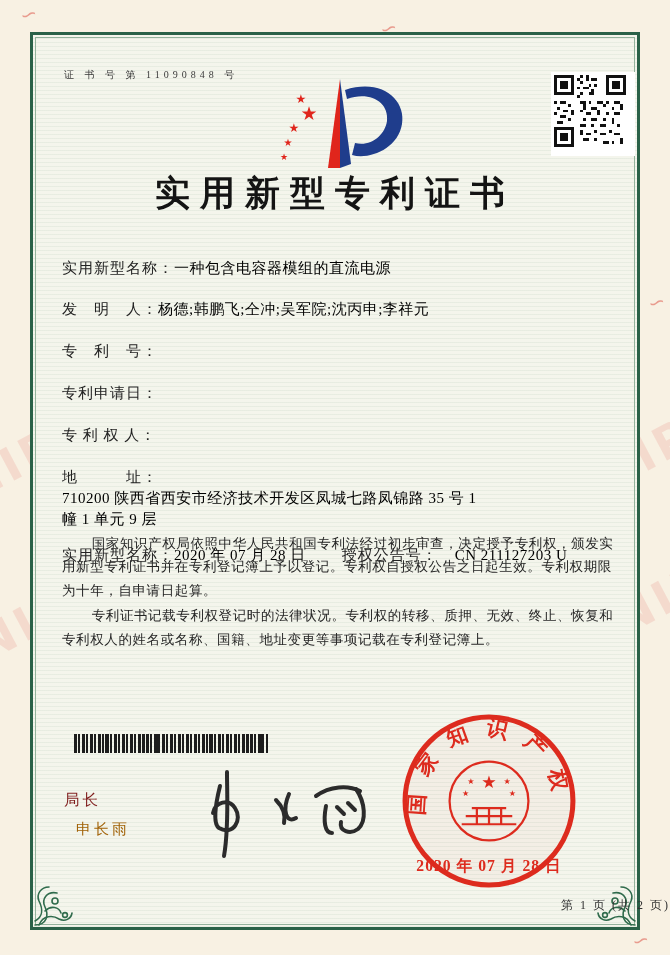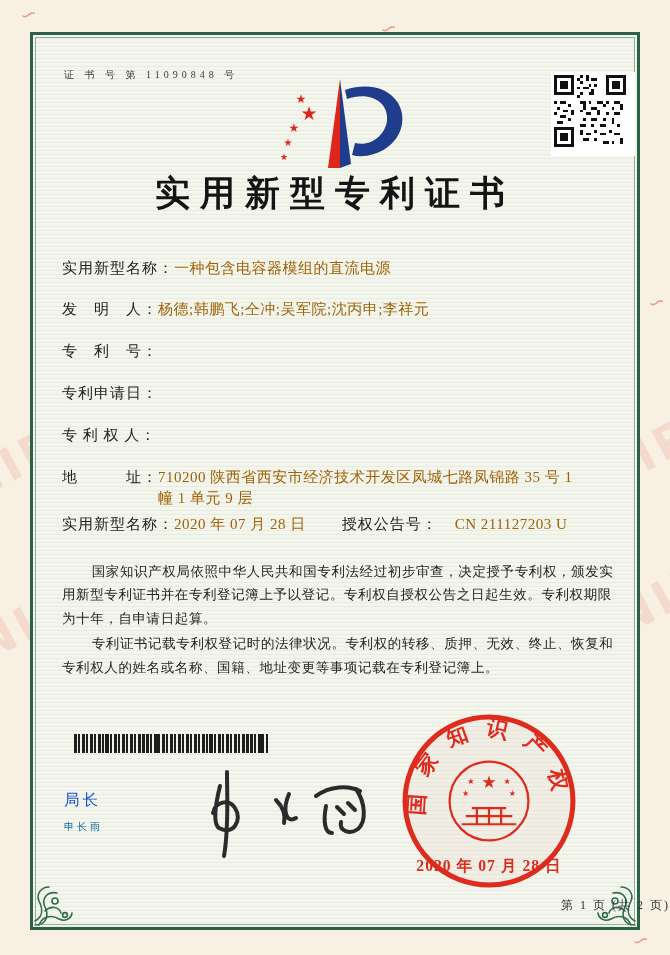--- a/index.html
+++ b/index.html
@@ -41,39 +41,39 @@
   .logo{position:absolute;left:252px;top:74px;width:170px;height:94px;}
   .qr{position:absolute;left:551px;top:72px;width:78px;height:78px;background:#fff;padding:3px;}
   .title{
     position:absolute;left:0;right:0;top:170px;text-align:center;
     font-size:35px;font-weight:bold;letter-spacing:10px;color:#141414;
   }
   
   .fields{position:absolute;left:62px;top:258px;width:552px;font-size:15px;line-height:21px;}
   .row{display:flex;margin-bottom:21px;}
   .row.name-row{margin-bottom:20px;}
-  .row.addr-row{margin-bottom:5px;}
+  .row.addr-row{margin-bottom:15px;flex-direction:column;}
   .lbl{white-space:pre;letter-spacing:1px;color:#222;flex:none;}
-  .val{letter-spacing:0.5px;color:#a16207;}
+  .val{letter-spacing:0.5px;color:#000000;}
   .addr-val{max-width:428px;}
   .pair2{margin-left:36px;display:flex;gap:17px;}
   
-  .bodytext{position:absolute;left:62px;right:54px;top:560px;font-size:13.5px;line-height:1.74;letter-spacing:0.6px;color:#252525;}
+  .bodytext{position:absolute;left:62px;right:54px;top:532px;font-size:13.5px;line-height:1.74;letter-spacing:0.6px;color:#252525;}
   .bodytext p{margin:0 0 2px 0;text-indent:2.2em;}
   
   .barcode{
     position:absolute;left:74px;top:734px;width:194px;height:19px;
     background-image:
       repeating-linear-gradient(90deg,#1d1d1d 0 2px,transparent 2px 4px),
       repeating-linear-gradient(90deg,#1d1d1d 0 3px,transparent 3px 8px),
       repeating-linear-gradient(90deg,transparent 0 5px,#1d1d1d 5px 6px,transparent 6px 13px);
   }
   
-  .director{position:absolute;left:64px;top:790px;font-size:15.5px;letter-spacing:3px;color:#1d4ed8;}
-  .director-name{position:absolute;left:64px;top:820px;font-size:10px;letter-spacing:3px;color:#0369a1;}
+  .director{position:absolute;left:64px;top:790px;font-size:15.5px;letter-spacing:3px;color:#7f1d1d;}
+  .director-name{position:absolute;left:76px;top:820px;font-size:15px;letter-spacing:3px;color:#a16207;}
   .sig{position:absolute;left:188px;top:766px;width:196px;height:96px;}
   
   .seal{position:absolute;left:399px;top:711px;width:180px;height:180px;}
   
   .footer{position:absolute;left:0;right:0;top:897px;text-align:right;font-size:12px;letter-spacing:2px;color:#333;}
 </style>
 </head>
 <body>
 
 <div class="page">

